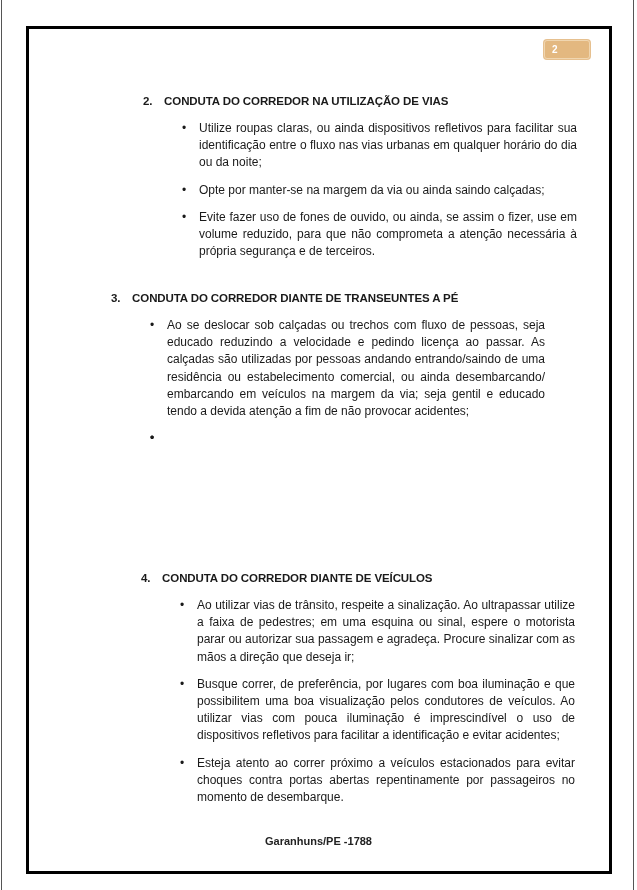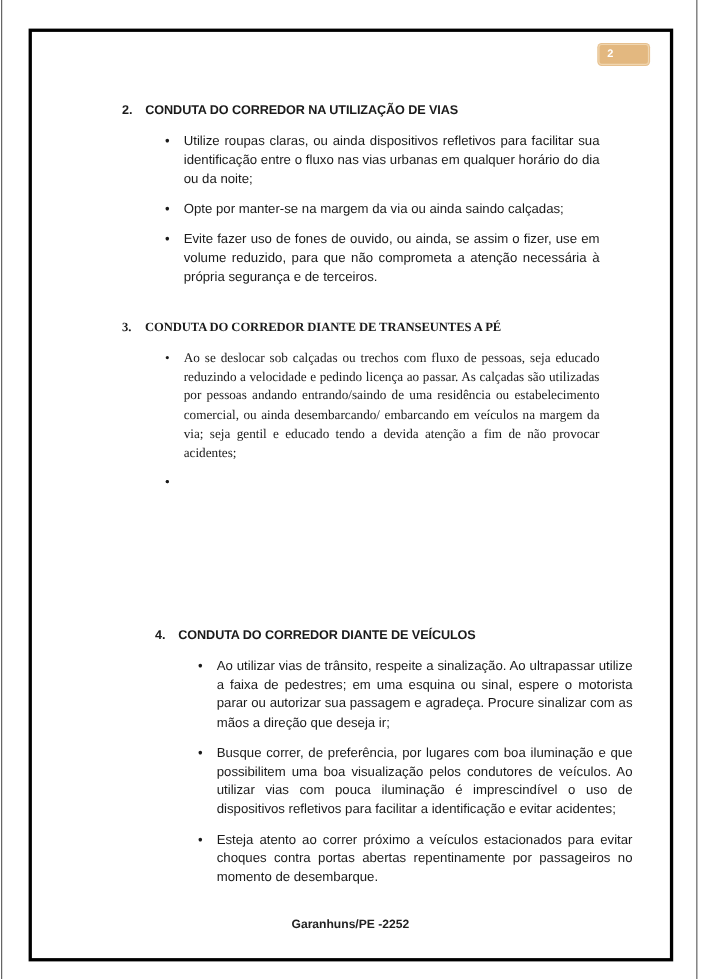--- a/index.html
+++ b/index.html
@@ -23,33 +23,33 @@
   .footer { position:absolute; left:0; width:637px; top:835px; text-align:center;
             font-size:11px; font-weight:bold; color:#222; }
 </style>
 </head>
 <body>
 
 <div class="outer"></div>
 <div class="page"></div>
 <div class="page-num">2</div>
 
-<div class="section" style="top:94px;">
+<div class="section" style="top:94px;margin-left:32px;">
   <h2 class="heading">
     <span class="num">2.</span>
     <span>CONDUTA DO CORREDOR NA UTILIZAÇÃO DE VIAS</span>
   </h2>
   <ul>
     <li style="margin-top:12px;"><span class="bullet">•</span><span>Utilize roupas claras, ou ainda dispositivos refletivos para facilitar sua identificação entre o fluxo nas vias urbanas em qualquer horário do dia ou da noite;</span></li>
     <li><span class="bullet">•</span><span>Opte por manter-se na margem da via ou ainda saindo calçadas;</span></li>
     <li><span class="bullet">•</span><span>Evite fazer uso de fones de ouvido, ou ainda, se assim o fizer, use em volume reduzido, para que não comprometa a atenção necessária à própria segurança e de terceiros.</span></li>
   </ul>
 </div>
 
-<div class="section" style="top:291px;font-family:Liberation Serif, serif;">
+<div class="section" style="top:291px;">
   <h2 class="heading">
     <span class="num">3.</span>
     <span>CONDUTA DO CORREDOR DIANTE DE TRANSEUNTES A PÉ</span>
   </h2>
   <ul>
     <li style="margin-top:12px;"><span class="bullet">•</span><span>Ao se deslocar sob calçadas ou trechos com fluxo de pessoas, seja educado reduzindo a velocidade e pedindo licença ao passar. As calçadas são utilizadas por pessoas andando entrando/saindo de uma residência ou estabelecimento comercial, ou ainda desembarcando/ embarcando em veículos na margem da via; seja gentil e educado tendo a devida atenção a fim de não provocar acidentes;</span></li>
     <li><span class="bullet">•</span></li>
     <li><span class="bullet">•</span></li>
   </ul>
 </div>
@@ -59,13 +59,13 @@
     <span class="num">4.</span>
     <span>CONDUTA DO CORREDOR DIANTE DE VEÍCULOS</span>
   </h2>
   <ul>
     <li style="margin-top:12px;"><span class="bullet">•</span><span>Ao utilizar vias de trânsito, respeite a sinalização. Ao ultrapassar utilize a faixa de pedestres; em uma esquina ou sinal, espere o motorista parar ou autorizar sua passagem e agradeça. Procure sinalizar com as mãos a direção que deseja ir;</span></li>
     <li><span class="bullet">•</span><span>Busque correr, de preferência, por lugares com boa iluminação e que possibilitem uma boa visualização pelos condutores de veículos. Ao utilizar vias com pouca iluminação é imprescindível o uso de dispositivos refletivos para facilitar a identificação e evitar acidentes;</span></li>
     <li><span class="bullet">•</span><span>Esteja atento ao correr próximo a veículos estacionados para evitar choques contra portas abertas repentinamente por passageiros no momento de desembarque.</span></li>
   </ul>
 </div>
 
-<div class="footer">Garanhuns/PE -2252</div>
+<div class="footer">Garanhuns/PE -1788</div>
 
 </body></html>

